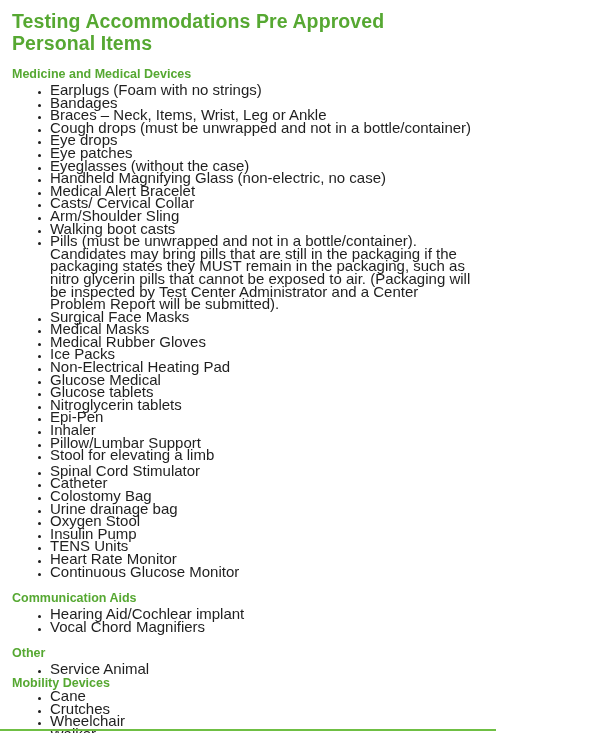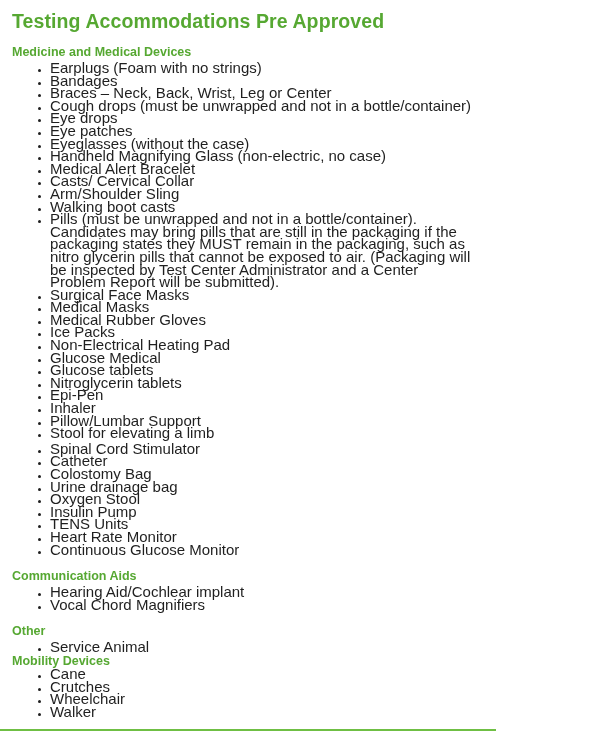--- a/index.html
+++ b/index.html
@@ -55,29 +55,29 @@
     right: 0;
     bottom: 2px;
     height: 2px;
     background: var(--divider);
   }
 </style>
 </head>
 <body>
 
 <div class="page">
-  <h1 class="doc-title"><span>Testing Accommodations Pre Approved</span><br></h1>
+  <h1 class="doc-title"><span>Testing Accommodations Pre Approved</span><br><span>Personal Items</span></h1>
 
   <main id="sections">
       <section>
         <h2>Medicine and Medical Devices</h2>
         <ul>
           <li>Earplugs (Foam with no strings)</li>
           <li>Bandages</li>
-          <li>Braces – Neck, Back, Wrist, Leg or Center</li>
+          <li>Braces – Neck, Items, Wrist, Leg or Ankle</li>
           <li>Cough drops (must be unwrapped and not in a bottle/container)</li>
           <li>Eye drops</li>
           <li>Eye patches</li>
           <li>Eyeglasses (without the case)</li>
           <li>Handheld Magnifying Glass (non-electric, no case)</li>
           <li>Medical Alert Bracelet</li>
           <li>Casts/ Cervical Collar</li>
           <li>Arm/Shoulder Sling</li>
           <li>Walking boot casts</li>
           <li>Pills (must be unwrapped and not in a bottle/container). Candidates may bring pills that are still in the packaging if the packaging states they MUST remain in the packaging, such as nitro glycerin pills that cannot be exposed to air. (Packaging will be inspected by Test Center Administrator and a Center Problem Report will be submitted).</li>

